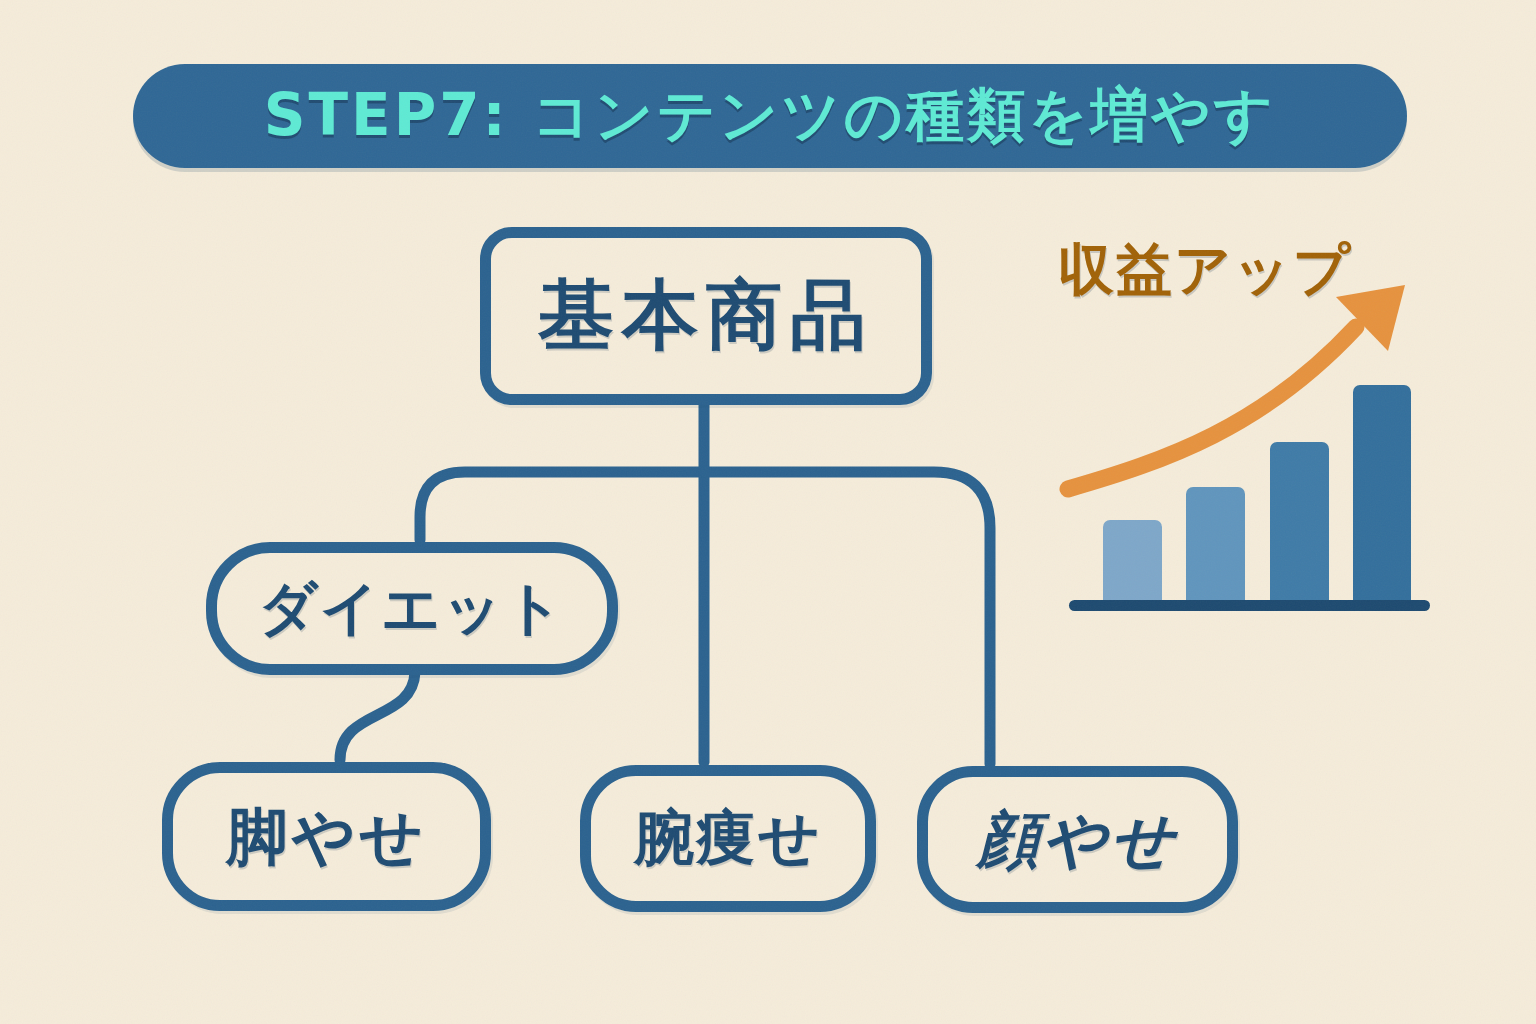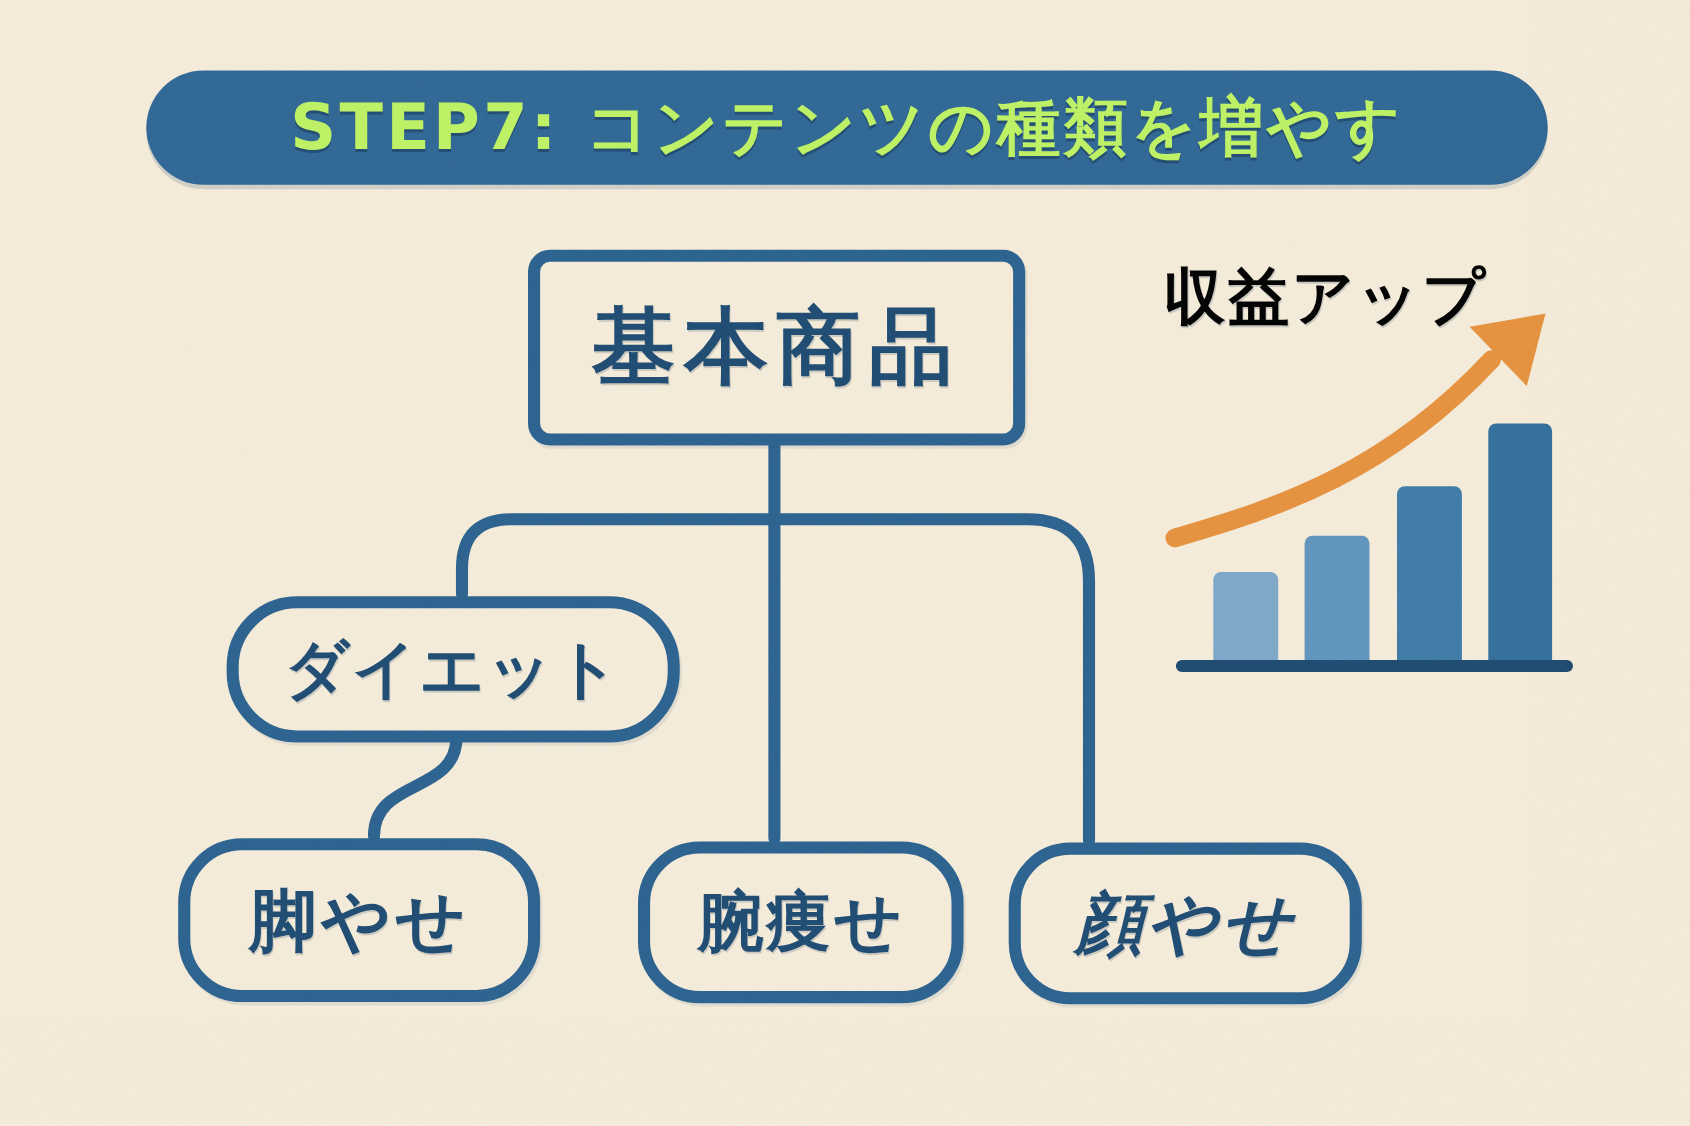--- a/index.html
+++ b/index.html
@@ -9,42 +9,42 @@
     font-family:"DejaVu Sans","Liberation Sans",sans-serif;
   }
   .abs{position:absolute;}
   
   .banner{
     left:133px;top:64px;width:1274px;height:104px;border-radius:52px;
     background:#2f6795;display:flex;align-items:center;justify-content:center;
     box-shadow:0 4px 0 rgba(38,77,110,.18);
   }
   .banner-text{
-    font-size:58px;font-weight:800;color:#bef264;letter-spacing:3px;
+    font-size:58px;font-weight:800;color:#5eead4;letter-spacing:3px;
     text-shadow:0 3px 0 rgba(21,54,86,.55);white-space:nowrap;
   }
   
   .node{
     position:absolute;border:11px solid #2b628f;box-sizing:border-box;
     display:flex;align-items:center;justify-content:center;
     color:#1e4b72;font-weight:800;background:transparent;
     box-shadow:2px 3px 0 rgba(40,80,115,.10);
   }
   .node .lbl{text-shadow:1px 2px 0 rgba(25,55,85,.18);white-space:nowrap;}
-  .node-root{left:480px;top:227px;width:452px;height:178px;border-radius:20px;font-size:76px;letter-spacing:8px;}
+  .node-root{left:480px;top:227px;width:452px;height:178px;border-radius:32px;font-size:76px;letter-spacing:8px;}
   .node-diet{left:206px;top:542px;width:412px;height:133px;border-radius:64px;font-size:58px;letter-spacing:2px;}
   .node-leg {left:162px;top:762px;width:329px;height:149px;border-radius:58px;font-size:62px;letter-spacing:4px;}
   .node-arm {left:580px;top:765px;width:296px;height:147px;border-radius:56px;font-size:60px;letter-spacing:2px;}
   .node-face{left:917px;top:766px;width:321px;height:147px;border-radius:56px;font-size:62px;letter-spacing:4px;font-style:italic;}
   
   .lines{left:0;top:0;width:1536px;height:1024px;pointer-events:none;}
   
   .revenue-label{
     left:1040px;top:233px;width:330px;text-align:center;
-    font-size:56px;font-weight:800;color:#000000;letter-spacing:2px;
+    font-size:56px;font-weight:800;color:#a16207;letter-spacing:2px;
     text-shadow:1px 2px 0 rgba(25,55,85,.2);white-space:nowrap;
   }
   .chart{left:1069px;top:380px;width:366px;height:231px;}
   .bar{
     position:absolute;bottom:8px;border-radius:7px 7px 0 0;
   }
   .baseline{
     position:absolute;left:0;bottom:0;width:361px;height:11px;border-radius:6px;
     background:#1d4a70;
   }

